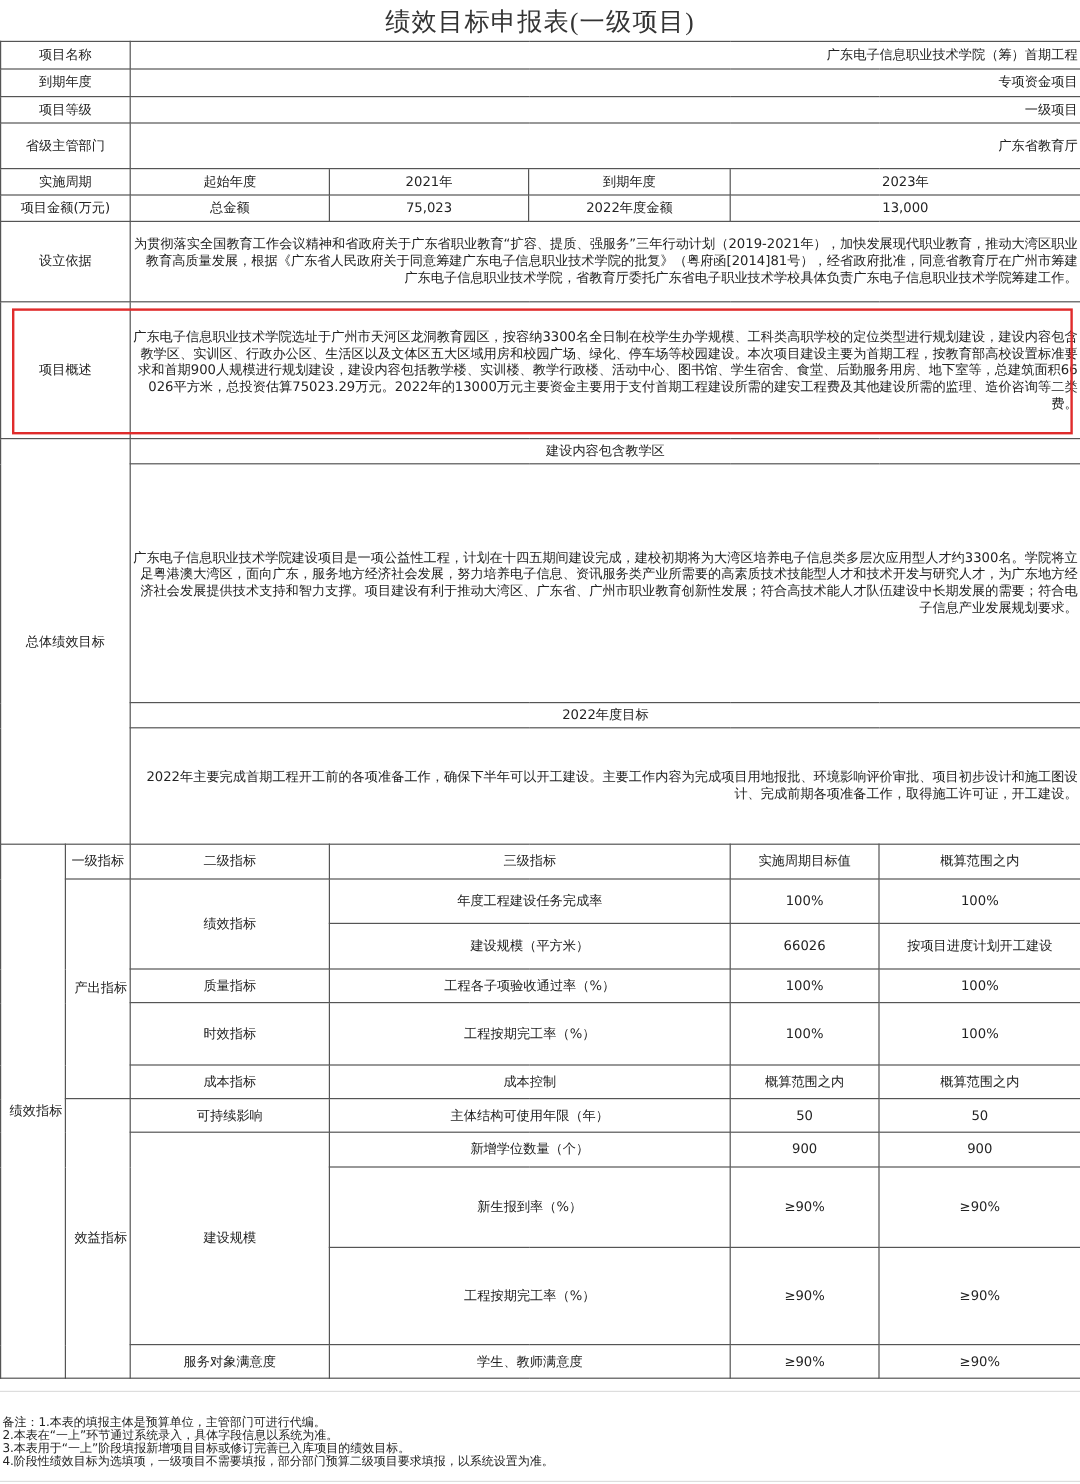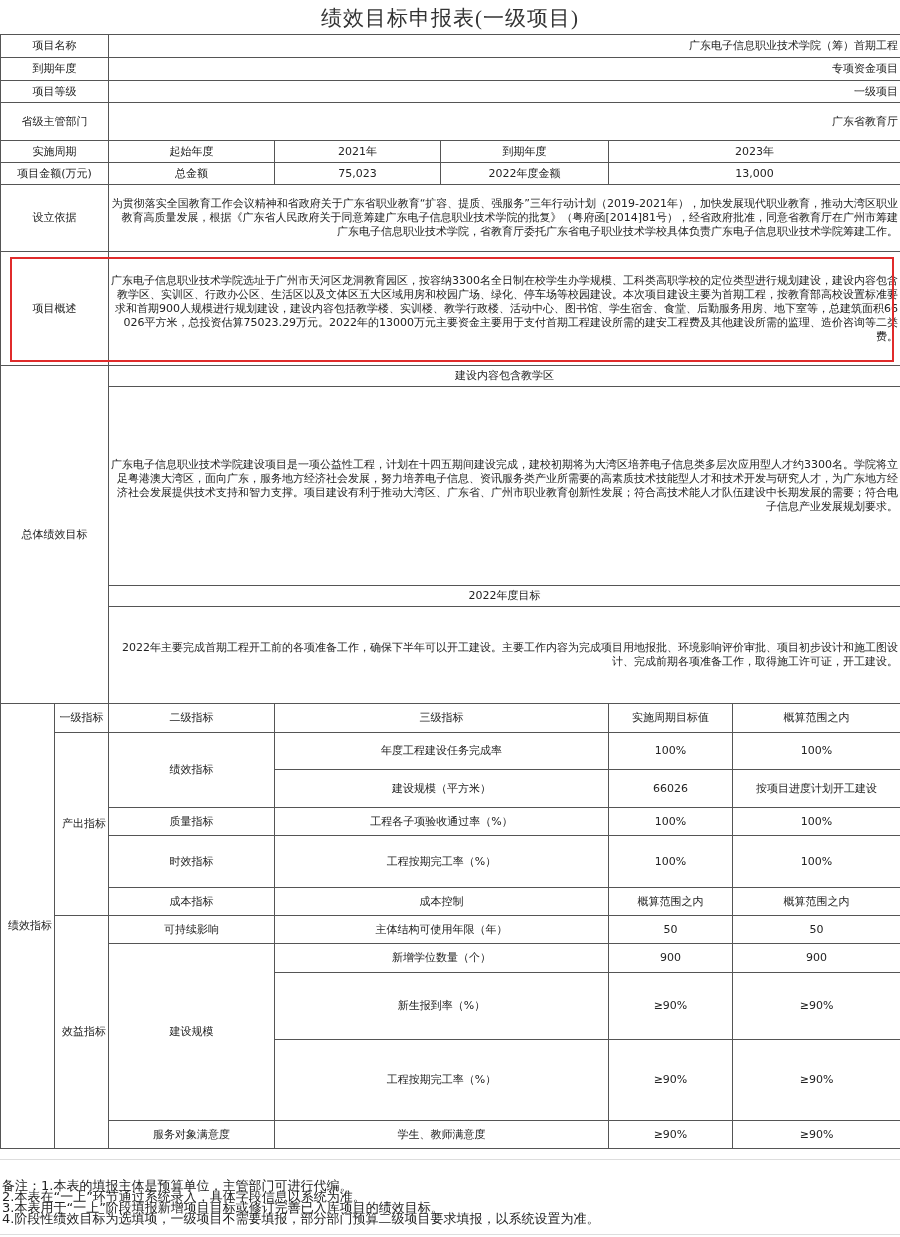--- a/index.html
+++ b/index.html
@@ -6,21 +6,21 @@
   body { width:900px; height:1237px; position:relative; overflow:hidden;
          font-family:"DejaVu Sans", "Liberation Sans", sans-serif; color:#222; }
   .title { position:absolute; left:0; top:4px; width:900px; text-align:center;
            font-family:Liberation Serif, serif; font-size:21px; color:#333; letter-spacing:1px; }
   table.form { position:absolute; left:0; top:34px; width:900px; border-collapse:collapse; table-layout:fixed;border-radius:17px; }
   table.form td { border:1px solid #555; font-size:11px; line-height:14px; padding:0 2px; vertical-align:middle; word-break:break-all; }
   .c { text-align:center; }
   .l { text-align:right; }
   .txt { font-size:10.6px; line-height:13px; }
   .hl { position:absolute; left:10px; top:257px; width:884px; height:105px; border:2px solid #e02b2b; box-sizing:border-box; pointer-events:none; }
-  .notes { position:absolute; left:2px; top:1180px; font-size:13px; line-height:11px; color:#222; }
+  .notes { position:absolute; left:2px; top:1180px; font-size:10px; line-height:11px; color:#222; }
   .footer-line { position:absolute; left:0; top:1159px; width:900px; height:1px; background:#ddd; }
   .bottom-line { position:absolute; left:0; top:1234px; width:900px; height:1px; background:#ddd; }
 </style>
 </head>
 <body>
 
 <div class="title">绩效目标申报表(一级项目)</div>
 
 <table class="form">
   <colgroup>

